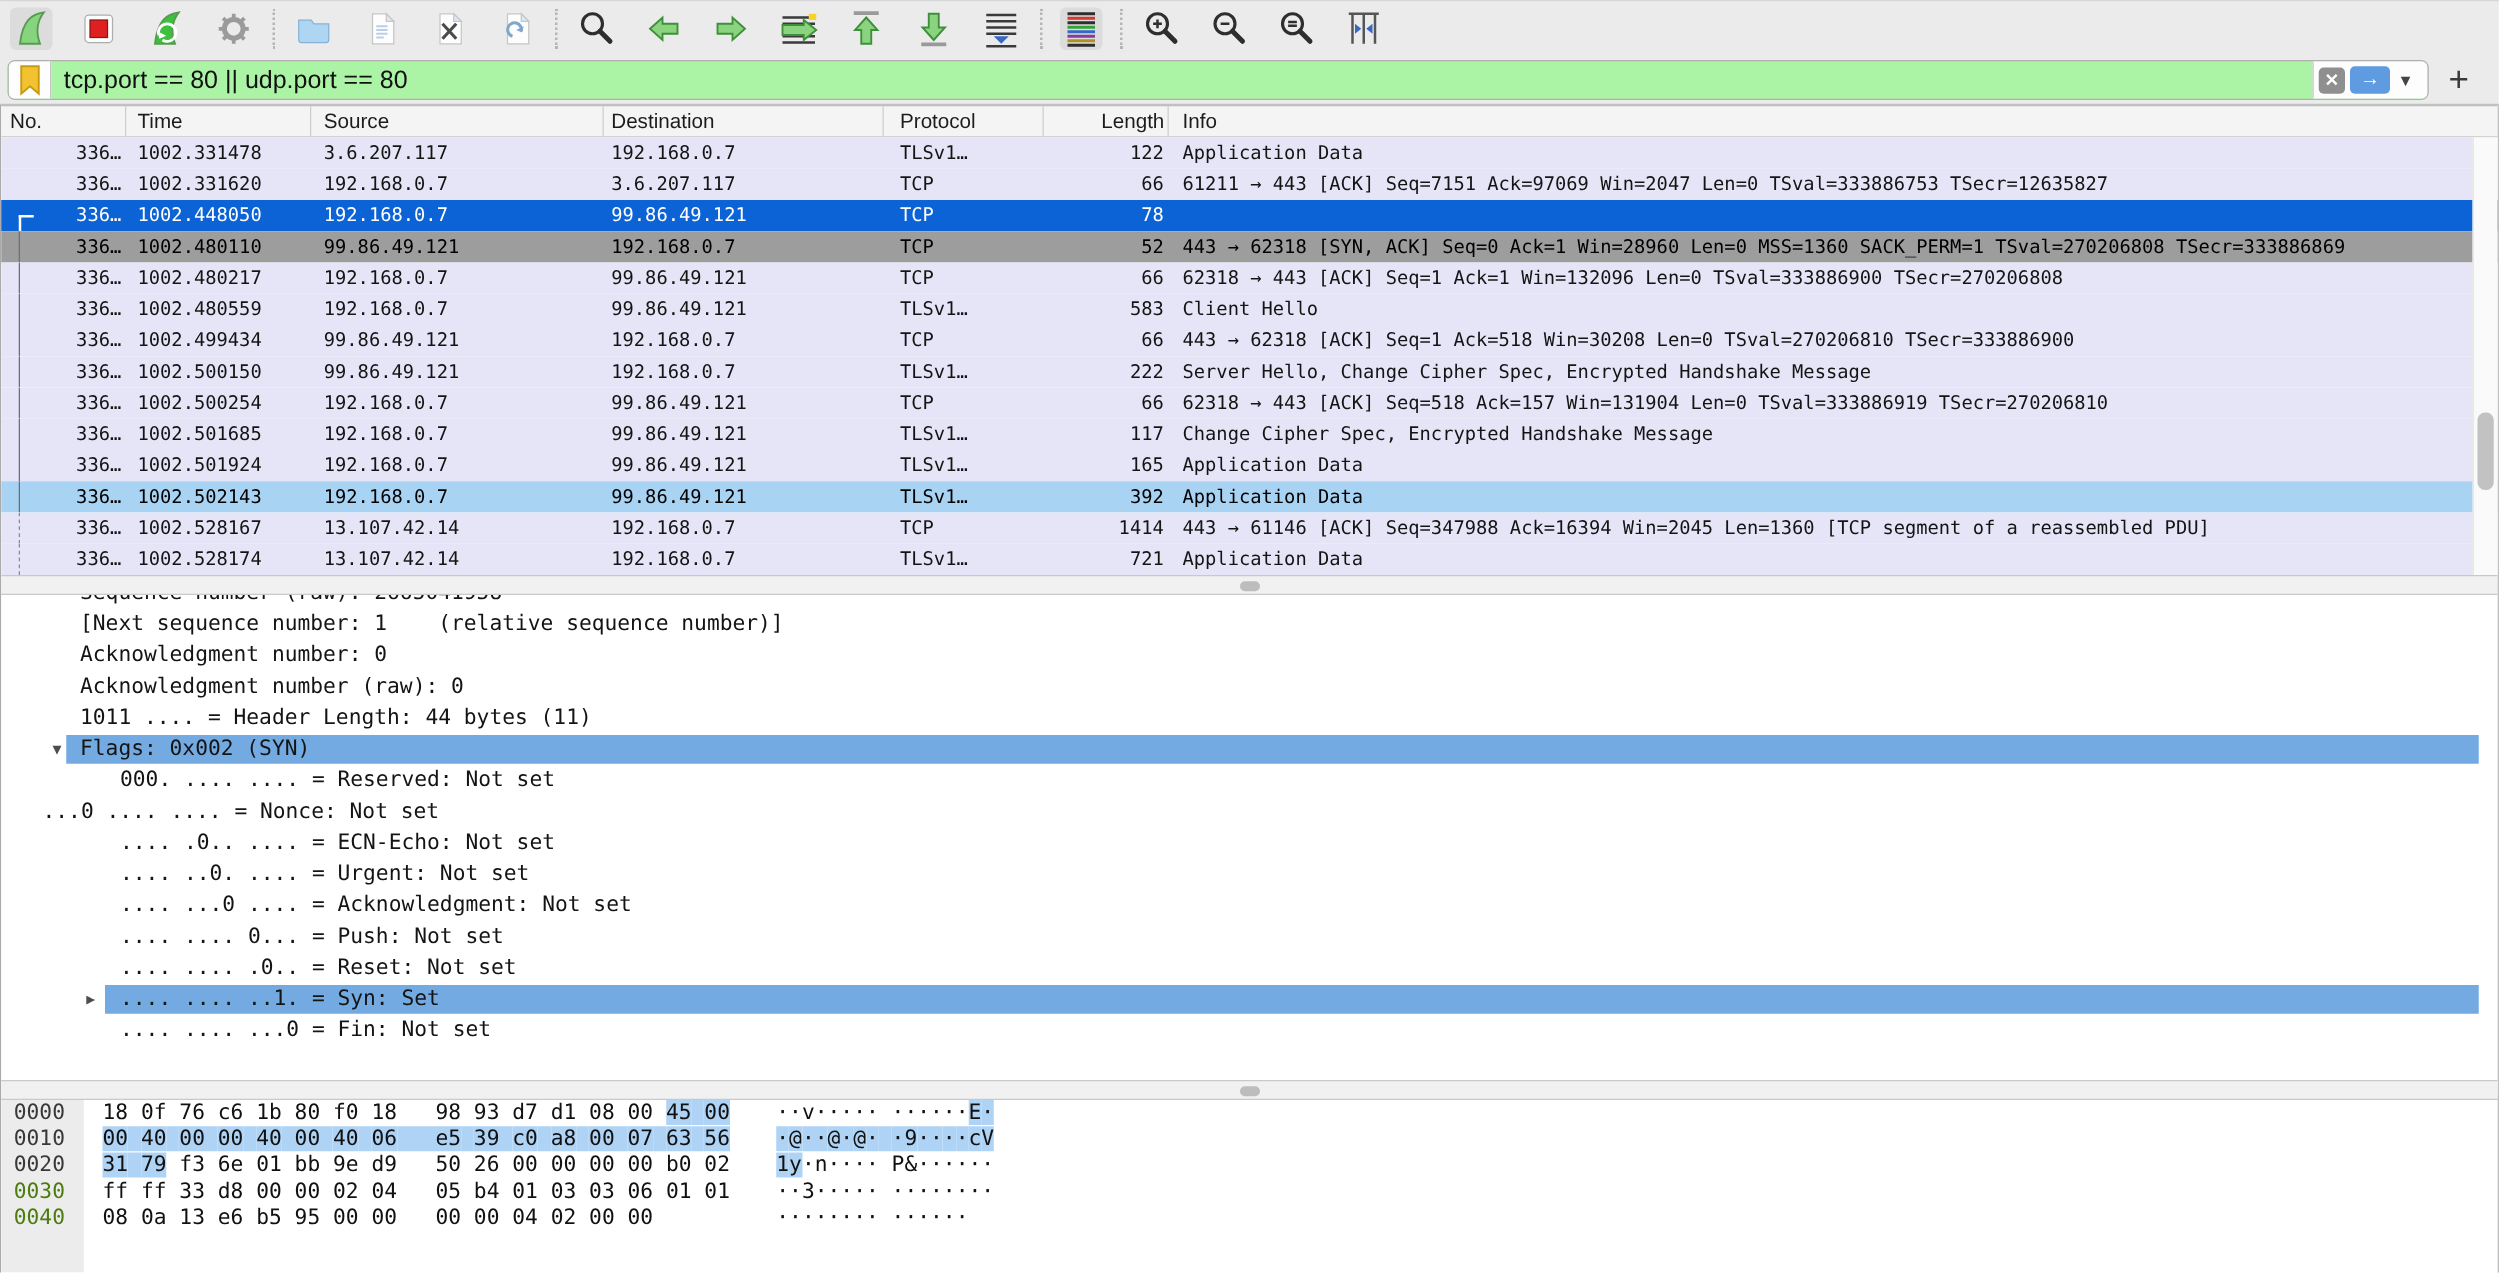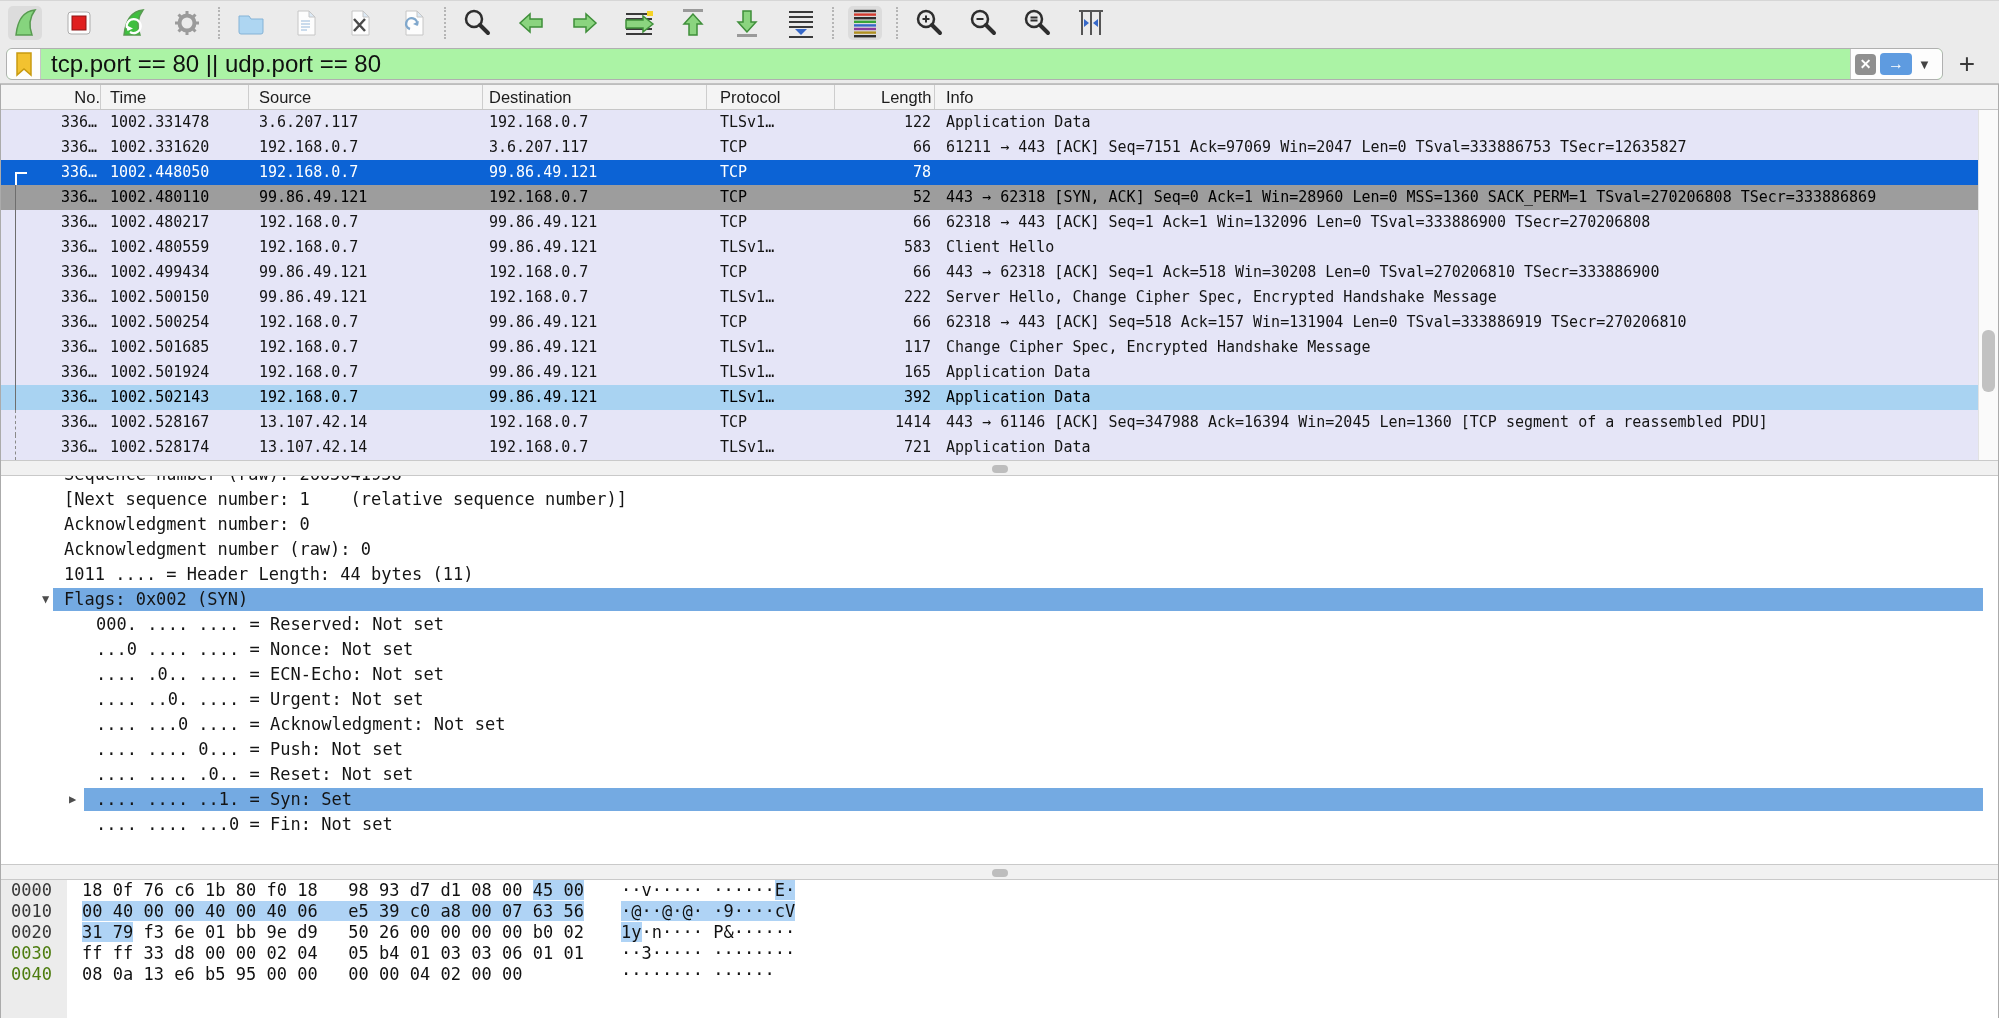--- a/index.html
+++ b/index.html
@@ -13,21 +13,21 @@
   #toolbar{position:absolute;left:0;top:0;width:1999px;height:44px;background:var(--toolbar-bg);
     border-top:1px solid #d6d6d6;display:flex;align-items:center;padding-left:8px;}
   .tb{width:34px;height:34px;margin-right:20px;flex:0 0 auto;display:flex;align-items:center;justify-content:center;border-radius:5px;}
   .tb svg{width:34px;height:34px;display:block;}
   .tb.pressed{background:#dcdcdc;}
   .tsep{width:0;height:32px;border-left:2px dotted #b5b5b5;margin:0 14px 0 -6px;flex:0 0 auto;}
   
   #filterbar{position:absolute;left:0;top:44px;width:1999px;height:40px;background:var(--toolbar-bg);border-bottom:1px solid #c2c2c2;}
   #filterfield{position:absolute;left:6px;top:4px;right:56px;height:32px;border:1px solid #b0b0b0;border-radius:6px;background:var(--filter-bg);display:flex;align-items:stretch;overflow:hidden;}
   #fbookmark{width:34px;background:#fdfdfd;border-right:1px solid #c6c6c6;display:flex;align-items:center;justify-content:center;}
-  #ftext{flex:1;display:flex;align-items:center;padding-left:10px;font-family:var(--sans);font-size:24px;color:#101010;white-space:pre;}
+  #ftext{flex:1;display:flex;align-items:center;padding-left:10px;font-family:var(--sans);font-size:20px;color:#101010;white-space:pre;}
   #fright{width:92px;background:#fdfdfd;border-left:1px solid #c6c6c6;display:flex;align-items:center;justify-content:flex-start;gap:4px;padding-left:4px;}
   #fclear{width:21px;height:21px;border-radius:4px;background:#8f8f8f;color:#fff;font-size:14px;line-height:21px;text-align:center;font-weight:bold;}
   #fapply{width:32px;height:22px;border-radius:4px;background:#5E9BE0;color:#fff;font-size:16px;line-height:22px;text-align:center;font-weight:bold;}
   #fcaret{color:#444;font-size:13px;margin-left:2px;}
   #faddbtn{position:absolute;right:14px;top:2px;width:36px;height:36px;color:#3a3a3a;font-size:28px;display:flex;align-items:center;justify-content:center;}
   
   #panes{position:absolute;left:0;top:84px;width:1999px;height:934px;border-left:1px solid #ababab;border-right:1px solid #ababab;}
   
   #plheader{position:absolute;left:0;top:0;width:1997px;height:26px;background:#f4f4f4;border-top:1px solid #bdbdbd;border-bottom:1px solid #c6c6c6;display:flex;font-size:16.5px;color:#1c1c1c;}
   .hcell{border-right:1px solid #cdcdcd;display:flex;align-items:center;overflow:hidden;white-space:nowrap;flex:0 0 auto;}
@@ -239,21 +239,21 @@
       <div id="fcaret"><span>▼</span></div>
     </div>
   </div>
   <div id="faddbtn">
       <span>+</span>
     </div>
 </div>
 
 <div id="panes">
   <div id="plheader">
-      <div class="hcell" style="padding-left: 7px; width: 100px; justify-content: flex-end;">
+      <div class="hcell" style="padding-left: 7px; width: 100px;">
         <span>No.</span>
       </div>
       <div class="hcell" style="padding-left: 9px; width: 148px;">
         <span>Time</span>
       </div>
       <div class="hcell" style="padding-left: 10px; width: 234px;">
         <span>Source</span>
       </div>
       <div class="hcell" style="padding-left: 6px; width: 224px;">
         <span>Destination</span>
@@ -414,21 +414,21 @@
     <div class="shandle"></div>
   </div>
   <div id="details">
       <div class="dline cut"><span class="dtext" style="padding-left: 63px;">Sequence number (raw): 2665041958</span></div>
       <div class="dline"><span class="dtext" style="padding-left: 63px;">[Next sequence number: 1    (relative sequence number)]</span></div>
       <div class="dline"><span class="dtext" style="padding-left: 63px;">Acknowledgment number: 0</span></div>
       <div class="dline"><span class="dtext" style="padding-left: 63px;">Acknowledgment number (raw): 0</span></div>
       <div class="dline"><span class="dtext" style="padding-left: 63px;">1011 .... = Header Length: 44 bytes (11)</span></div>
       <div class="dline"><div class="dhl" style="left: 52px;"></div><span class="dtoggle" style="left: 41px;">▼</span><span class="dtext" style="padding-left: 63px;">Flags: 0x002 (SYN)</span></div>
       <div class="dline"><span class="dtext" style="padding-left: 95px;">000. .... .... = Reserved: Not set</span></div>
-      <div class="dline"><span class="dtext" style="padding-left: 95px;">...0 .... .... = Nonce: Not set</span></div>
+      <div class="dline"><span class="dtext" style=" margin-left: 33px;">...0 .... .... = Nonce: Not set</span></div>
       <div class="dline"><span class="dtext" style="padding-left: 95px;">.... .0.. .... = ECN-Echo: Not set</span></div>
       <div class="dline"><span class="dtext" style="padding-left: 95px;">.... ..0. .... = Urgent: Not set</span></div>
       <div class="dline"><span class="dtext" style="padding-left: 95px;">.... ...0 .... = Acknowledgment: Not set</span></div>
       <div class="dline"><span class="dtext" style="padding-left: 95px;">.... .... 0... = Push: Not set</span></div>
       <div class="dline"><span class="dtext" style="padding-left: 95px;">.... .... .0.. = Reset: Not set</span></div>
       <div class="dline"><div class="dhl" style="left: 83px;"></div><span class="dtoggle" style="left: 68px;">▶</span><span class="dtext" style="padding-left: 95px;">.... .... ..1. = Syn: Set</span></div>
       <div class="dline"><span class="dtext" style="padding-left: 95px; margin-top: 36px;">.... .... ...0 = Fin: Not set</span></div>
     </div>
   <div class="splitter" style="top:780px;">
     <div class="shandle"></div>

